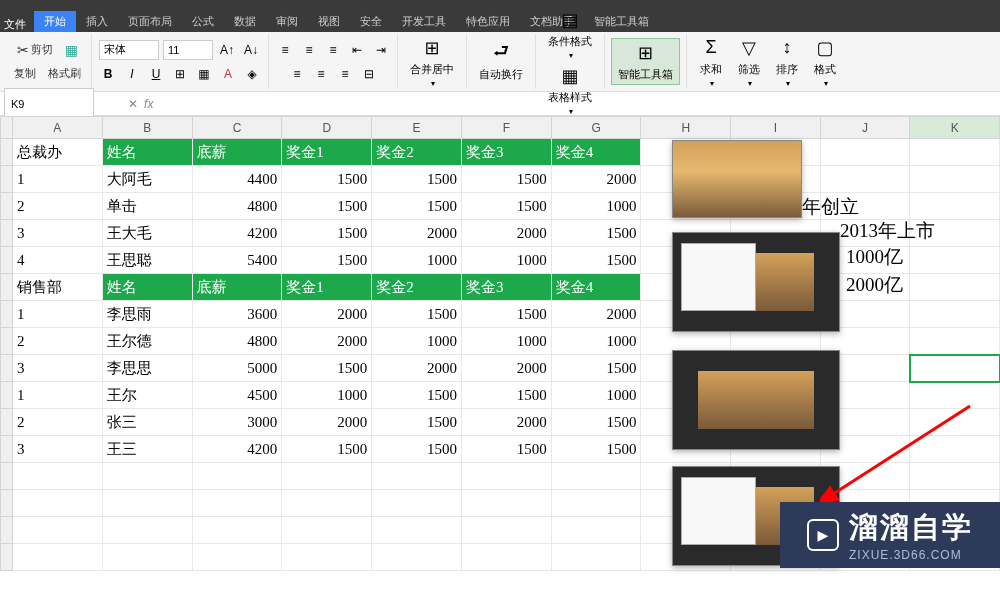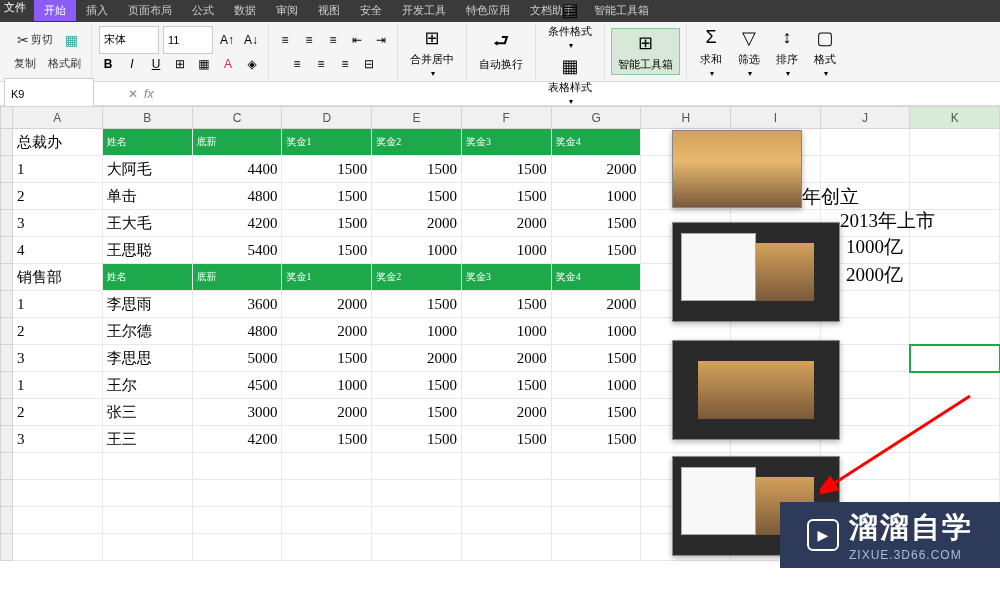--- a/index.html
+++ b/index.html
@@ -9,34 +9,34 @@
       background: #fff;
       width: 1000px;
       height: 606px;
       overflow: hidden;
       position: relative;
     }
     
     
     .menu-bar {
       background: #3a3a3a;
-      height: 22px;
-      display: flex;
-      align-items: flex-start;
+      height: 32px;
+      display: flex;
+      align-items: flex-end;
       padding: 0 4px;
       color: #ccc;
       font-size: 11px;
     }
     .menu-bar .file-icon { margin-right: 8px; color: #fff; }
     .menu-bar .tab {
       padding: 3px 10px;
       cursor: pointer;
     }
     .menu-bar .tab.active {
-      background: #8b5cf6;
+      background: #3b82f6;
       color: #fff;
     }
     
     
     .ribbon {
       background: #f5f5f5;
       border-bottom: 1px solid #ddd;
       height: 60px;
       display: flex;
       align-items: center;
@@ -65,21 +65,21 @@
       gap: 2px;
       padding: 2px 4px;
       font-size: 11px;
       color: #333;
       cursor: pointer;
     }
     .ribbon-btn .icon { font-size: 14px; }
     .font-select {
       border: 1px solid #ccc;
       background: #fff;
-      height: 28px;
+      height: 20px;
       font-size: 11px;
       padding: 0 4px;
       display: flex;
       align-items: center;
       min-width: 50px;
     }
     .font-select.name { width: 60px; }
     .font-select.size { width: 35px; }
     .fmt-btn {
       width: 20px;
@@ -181,21 +181,21 @@
       font-family: "宋体", serif;
       text-align: left;
       vertical-align: middle;
       background: #fff;
       white-space: nowrap;
     }
     .sheet td.num { text-align: right; }
     .sheet td.header-cell {
       background: #1ea84c;
       color: #fff;
-      font-size: 10px;
+      font-size: 15px;
     }
     .sheet td.selected {
       outline: 2px solid #1ea84c;
       outline-offset: -1px;
     }
     
     
     .float-img {
       position: absolute;
       background: linear-gradient(180deg, #d4a15a 0%, #e8b870 40%, #7a5a3a 100%);

